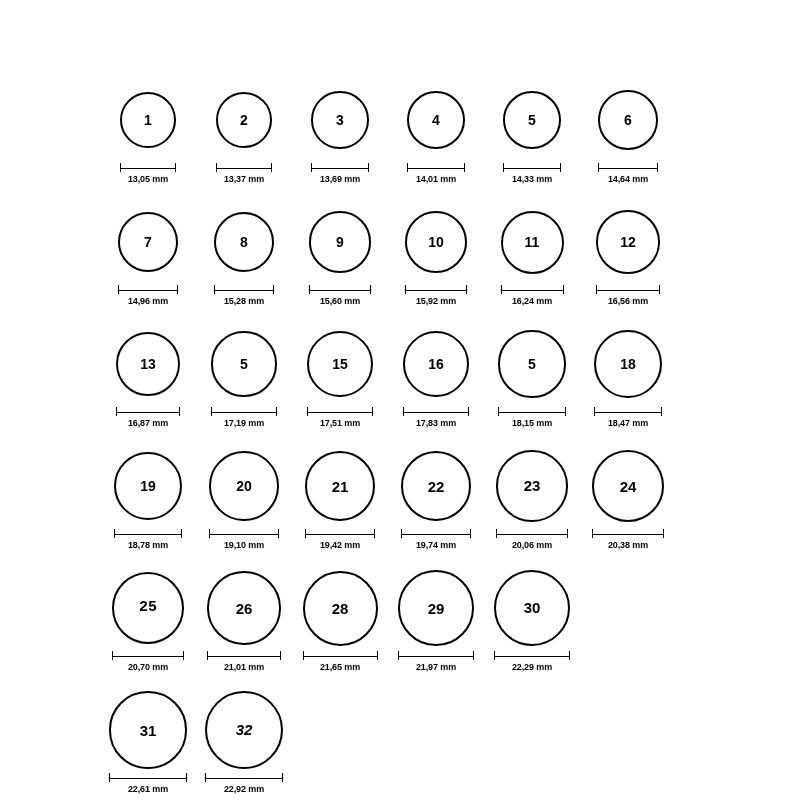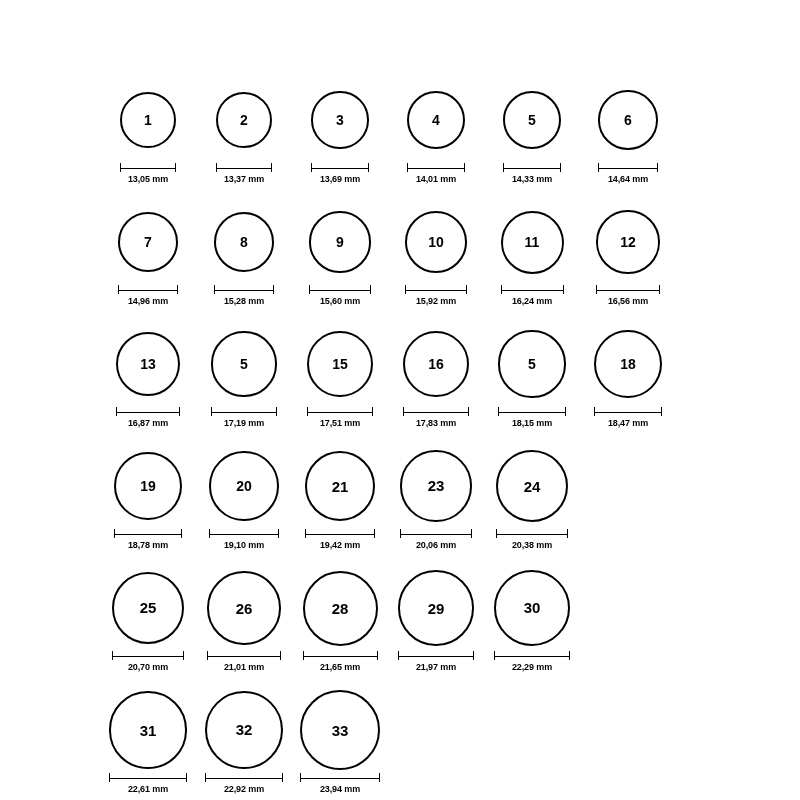--- a/index.html
+++ b/index.html
@@ -327,20 +327,31 @@
               <span class="circle-label" style="font-size: 15px;">21</span>
             </div>
           </div>
           <div class="measure">
             <div class="bar" style="width: 70px;"></div>
           </div>
           <div class="mm-label">19,42 mm</div>
         </div>
         <div class="cell">
           <div class="circle-wrap" style="height: 80px;">
+            <div class="circle" style="width: 70.7px; height: 70.7px;">
+              <span class="circle-label" style="font-size: 15px;">22</span>
+            </div>
+          </div>
+          <div class="measure">
+            <div class="bar" style="width: 70.7px;"></div>
+          </div>
+          <div class="mm-label">19,74 mm</div>
+        </div>
+        <div class="cell">
+          <div class="circle-wrap" style="height: 80px;">
             <div class="circle" style="width: 71.4px; height: 71.4px;">
               <span class="circle-label" style="font-size: 15px;">23</span>
             </div>
           </div>
           <div class="measure">
             <div class="bar" style="width: 71.4px;"></div>
           </div>
           <div class="mm-label">20,06 mm</div>
         </div>
         <div class="cell">
@@ -351,21 +362,21 @@
           </div>
           <div class="measure">
             <div class="bar" style="width: 72.2px;"></div>
           </div>
           <div class="mm-label">20,38 mm</div>
         </div>
       </div>
       <div class="row" style="margin-bottom: 18px;">
         <div class="cell">
           <div class="circle-wrap" style="height: 80px;">
-            <div class="circle" style="width: 72.9px; height: 72.9px;">
+            <div class="circle" style="width: 72.9px; height: 72.9px; font-family: Liberation Mono, monospace;">
               <span class="circle-label" style="font-size: 15px;">25</span>
             </div>
           </div>
           <div class="measure">
             <div class="bar" style="width: 72.9px;"></div>
           </div>
           <div class="mm-label">20,70 mm</div>
         </div>
         <div class="cell">
           <div class="circle-wrap" style="height: 80px;">
@@ -419,35 +430,24 @@
               <span class="circle-label" style="font-size: 15px;">31</span>
             </div>
           </div>
           <div class="measure">
             <div class="bar" style="width: 77.1px;"></div>
           </div>
           <div class="mm-label">22,61 mm</div>
         </div>
         <div class="cell">
           <div class="circle-wrap" style="height: 80px;">
-            <div class="circle" style="width: 77.8px; height: 77.8px;">
+            <div class="circle" style="width: 77.8px; height: 77.8px; font-style: italic;">
               <span class="circle-label" style="font-size: 15px;">32</span>
             </div>
           </div>
           <div class="measure">
             <div class="bar" style="width: 77.8px;"></div>
           </div>
           <div class="mm-label">22,92 mm</div>
-        </div>
-        <div class="cell">
-          <div class="circle-wrap" style="height: 80px;">
-            <div class="circle" style="width: 80px; height: 80px;">
-              <span class="circle-label" style="font-size: 15px;">33</span>
-            </div>
-          </div>
-          <div class="measure">
-            <div class="bar" style="width: 80px;"></div>
-          </div>
-          <div class="mm-label">23,94 mm</div>
         </div>
       </div>
     </div>
 </div>
 
 </body></html>

